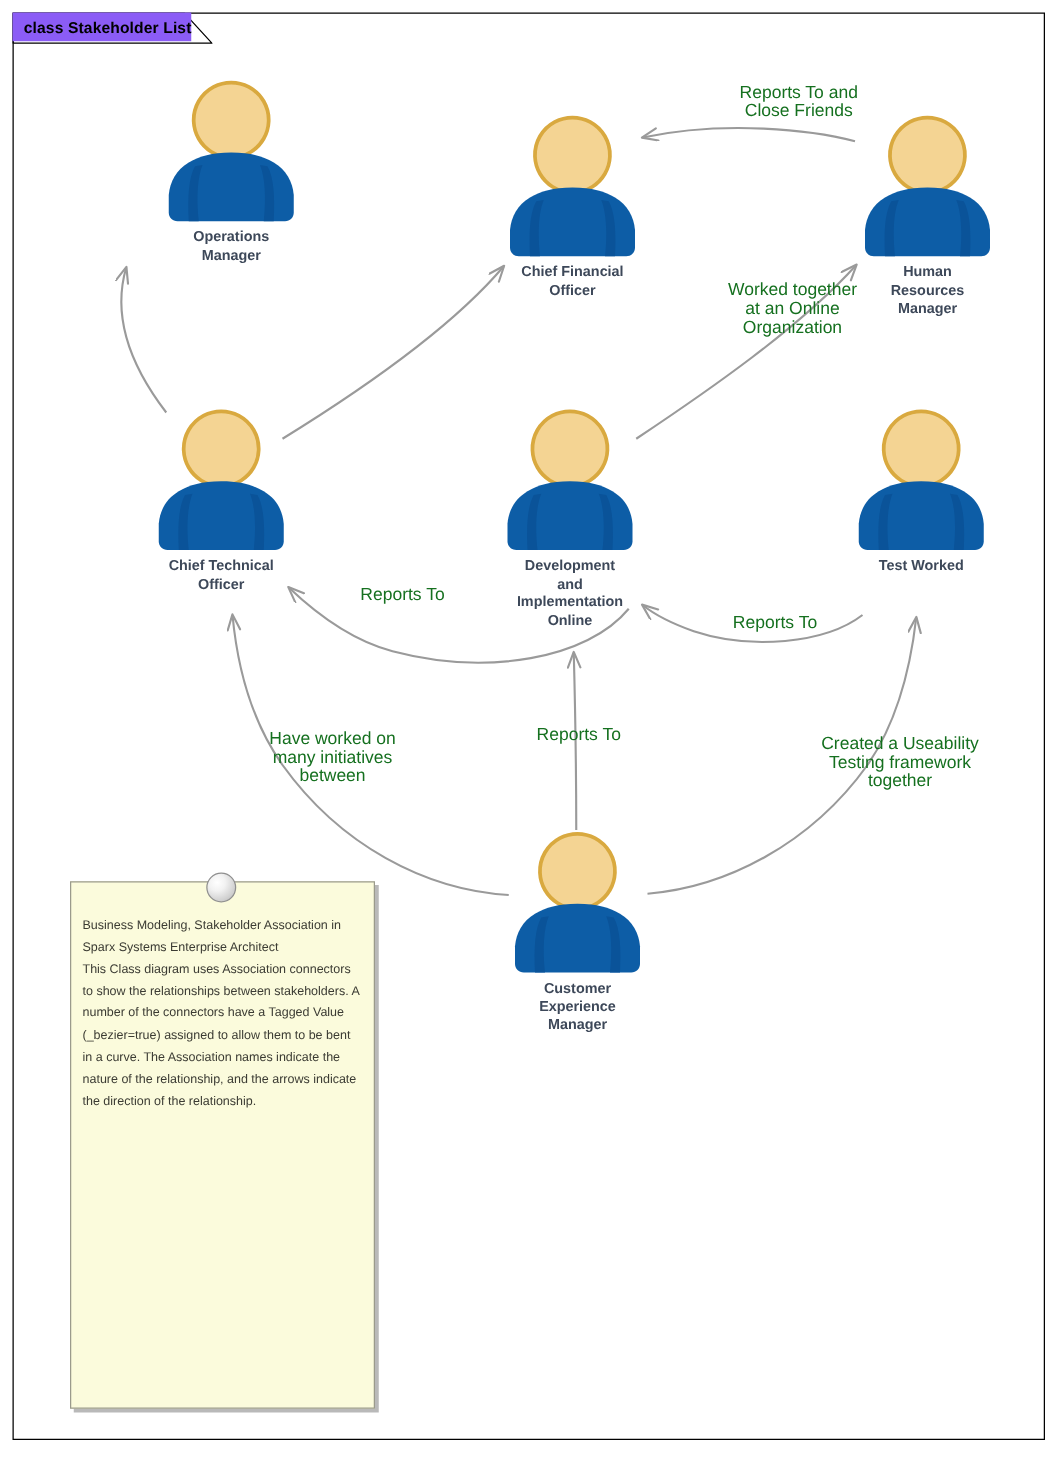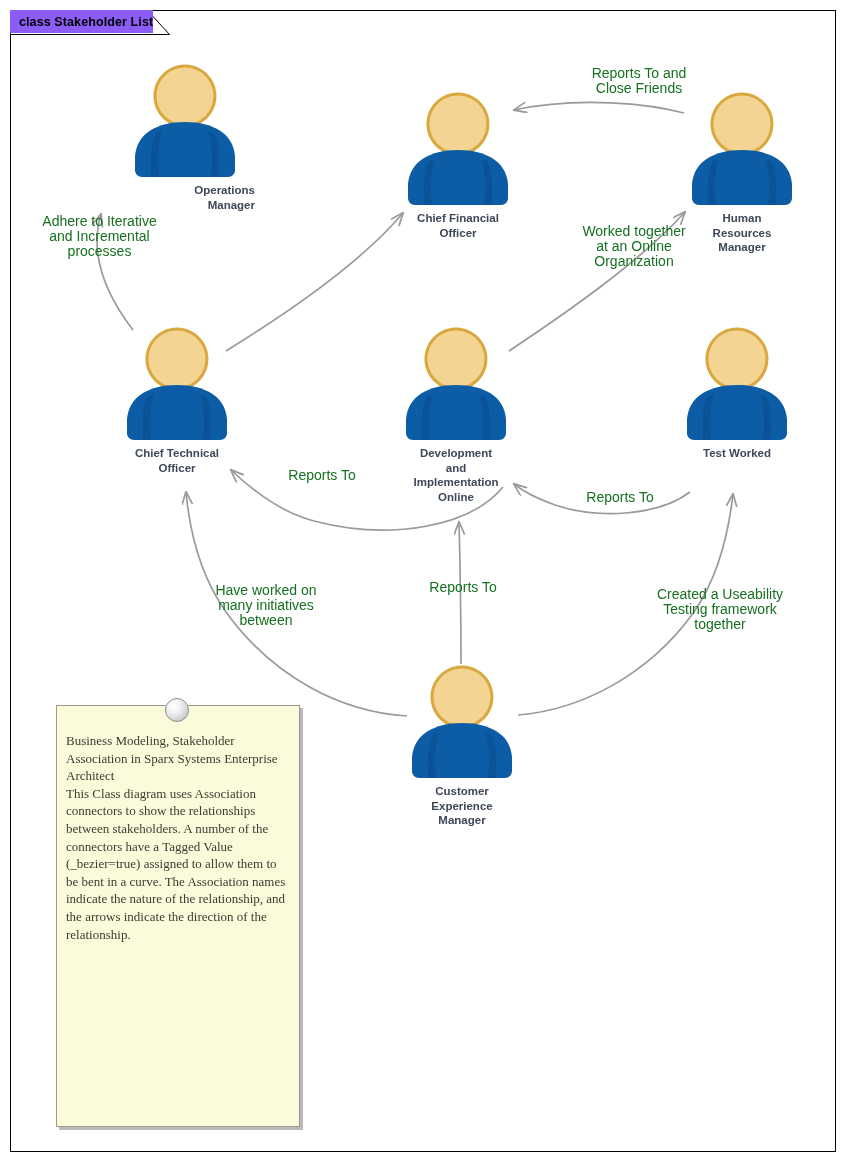--- a/index.html
+++ b/index.html
@@ -97,25 +97,24 @@
     top: 705px;
     width: 244px;
     height: 422px;
     background: #fbfbdc;
     border: 1px solid #9a9a8c;
     box-sizing: border-box;
     box-shadow: 3px 3px 0 0 #b9b9b9;
   }
   .note-body {
     padding: 26px 10px 8px 9px;
-    font-size: 13px;
+    font-size: 10px;
     line-height: 17.6px;
     color: #3b3b33;
     white-space: pre-line;
-    font-family: Liberation Serif, serif;
   }
   .note-handle {
     position: absolute;
     left: 165px;
     top: 698px;
     width: 24px;
     height: 24px;
     border-radius: 50%;
     background: radial-gradient(circle at 35% 32%, #ffffff 0%, #f2f2f2 32%, #cfcfcf 72%, #a9a9a9 100%);
     border: 1px solid #8f8f8f;
@@ -158,21 +157,21 @@
       <path d="M690,492 C660,515 600,520 555,505 C538,499 524,492 514,484"></path>
 
       <path d="M407,716 C340,712 272,676 226,612 C202,578 190,535 186,492"></path>
 
       <path d="M461,664 C461,620 460,560 459,522"></path>
 
       <path d="M518,715 C580,710 648,676 694,612 C716,580 728,538 733,494"></path>
     </g>
   </svg>
 
-  <div class="actor" style="left:115px; top:62px;text-align:right;">
+  <div class="actor" style="left:115px; top:62px;">
     <svg class="actor-icon" viewBox="0 0 112 120">
       <path d="M56,4 a30,30 0 1,1 -0.1,0 Z" fill="#f4d493" stroke="#d9a93f" stroke-width="3"></path>
       <path d="M56,60 C40,60 31,63 22,68 C12,74 7,83 6,94 L6,108 C6,112 9,115 13,115 L99,115 C103,115 106,112 106,108 L106,94 C105,83 100,74 90,68 C81,63 72,60 56,60 Z" fill="#0d5da6"></path>
       <path d="M27,71 C22,80 21,95 22,115 L30,115 C28,96 29,80 33,70 Z" fill="#0a5399"></path>
       <path d="M85,71 C90,80 91,95 90,115 L82,115 C84,96 83,80 79,70 Z" fill="#0a5399"></path>
     </svg>
     <div class="actor-label">Operations
 Manager</div>
   </div>
 
@@ -240,23 +239,20 @@
       <path d="M27,71 C22,80 21,95 22,115 L30,115 C28,96 29,80 33,70 Z" fill="#0a5399"></path>
       <path d="M85,71 C90,80 91,95 90,115 L82,115 C84,96 83,80 79,70 Z" fill="#0a5399"></path>
     </svg>
     <div class="actor-label">Customer
 Experience
 Manager</div>
   </div>
 
   <div class="assoc-label" style="left:576px; top:66px; width:126px;">Reports To and
 Close Friends</div>
-  <div class="assoc-label" style="left:28px; top:214px; width:143px;">Adhere to Iterative
-and Incremental
-processes</div>
   <div class="assoc-label" style="left:570px; top:224px; width:128px;">Worked together
 at an Online
 Organization</div>
   <div class="assoc-label" style="left:277px; top:468px; width:90px;">Reports To</div>
   <div class="assoc-label" style="left:575px; top:490px; width:90px;">Reports To</div>
   <div class="assoc-label" style="left:204px; top:583px; width:124px;">Have worked on
 many initiatives
 between</div>
   <div class="assoc-label" style="left:418px; top:580px; width:90px;">Reports To</div>
   <div class="assoc-label" style="left:650px; top:587px; width:140px;">Created a Useability

